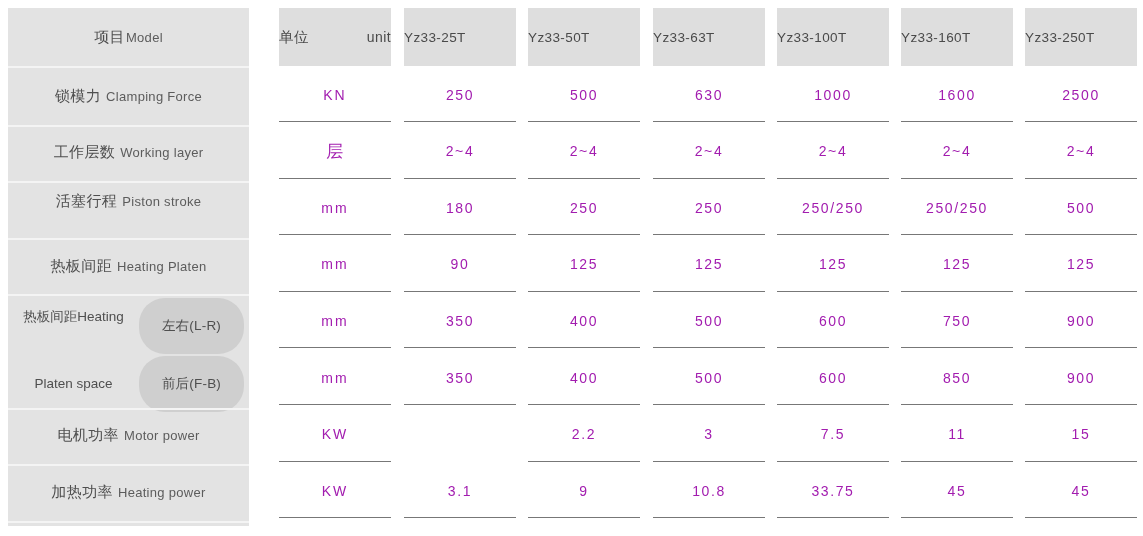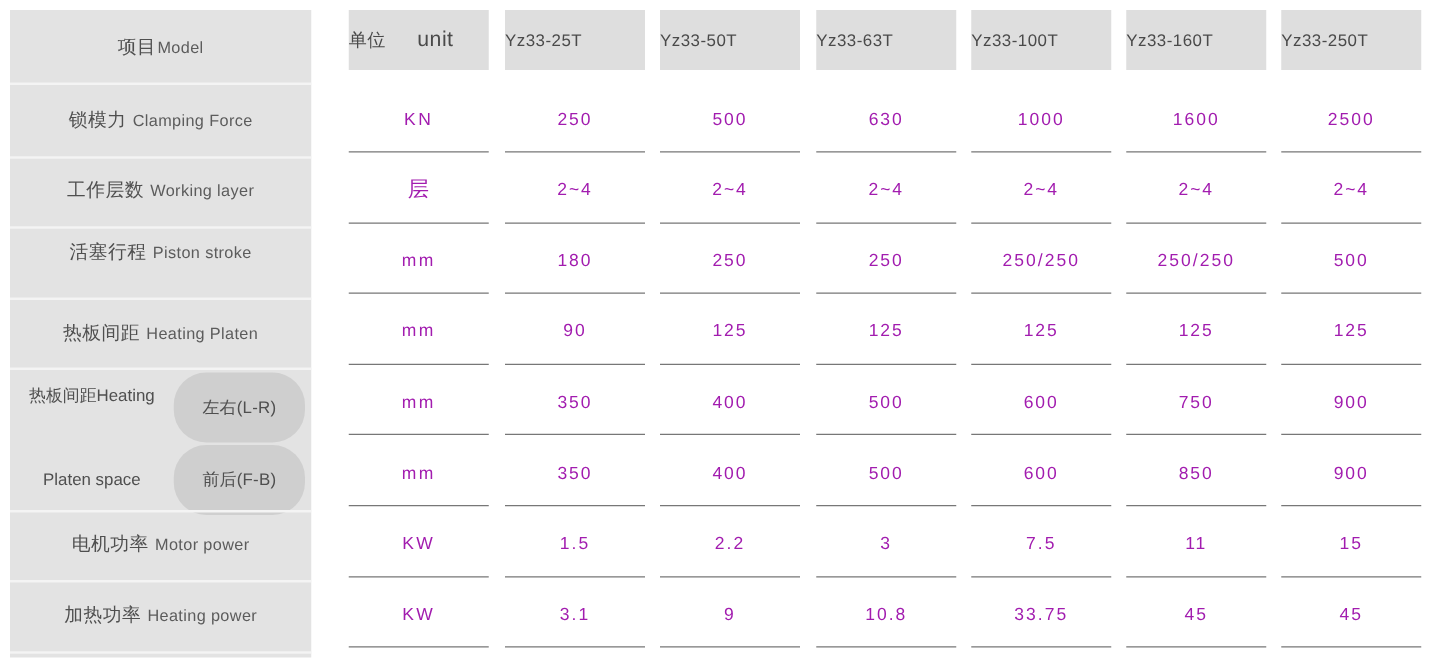--- a/index.html
+++ b/index.html
@@ -113,32 +113,32 @@
   #data-grid {
     position: absolute;
     left: 0;
     top: 0;
     width: 1143px;
     height: 536px;
   }
   .head-cell {
     position: absolute;
     top: 8px;
-    height: 48px;
+    height: 58px;
     background: #dedede;
     display: flex;
     align-items: center;
-    justify-content: flex-start;
+    justify-content: space-between;
     font-size: 13.5px;
     color: #4a4a4a;
     letter-spacing: 0.4px;
     box-sizing: border-box;
   }
   .head-cell .cn { font-size: 14.5px; }
-  .head-cell .en { font-size: 17px; margin-left: 1px; padding-left: 24px; }
+  .head-cell .en { font-size: 14px; margin-left: 1px; padding-left: 24px; }
 
   .data-cell {
     position: absolute;
     height: 54px;
     display: flex;
     align-items: center;
     justify-content: center;
     font-size: 14px;
     color: #a21caf;
     letter-spacing: 1.6px;
@@ -247,21 +247,20 @@
       <div class="data-cell" style="left: 901px; width: 112px; top: 294.4px;">750</div>
       <div class="data-cell" style="left: 1025px; width: 112px; top: 294.4px;">900</div>
       <div class="data-cell unit-cell" style="left: 279px; width: 112px; top: 351px;">mm</div>
       <div class="data-cell" style="left: 404px; width: 112px; top: 351px;">350</div>
       <div class="data-cell" style="left: 528px; width: 112px; top: 351px;">400</div>
       <div class="data-cell" style="left: 653px; width: 112px; top: 351px;">500</div>
       <div class="data-cell" style="left: 777px; width: 112px; top: 351px;">600</div>
       <div class="data-cell" style="left: 901px; width: 112px; top: 351px;">850</div>
       <div class="data-cell" style="left: 1025px; width: 112px; top: 351px;">900</div>
       <div class="data-cell unit-cell" style="left: 279px; width: 112px; top: 407.6px;">KW</div>
-      <div class="data-cell" style="left: 404px; width: 112px; top: 407.6px;">1.5</div>
       <div class="data-cell" style="left: 528px; width: 112px; top: 407.6px;">2.2</div>
       <div class="data-cell" style="left: 653px; width: 112px; top: 407.6px;">3</div>
       <div class="data-cell" style="left: 777px; width: 112px; top: 407.6px;">7.5</div>
       <div class="data-cell" style="left: 901px; width: 112px; top: 407.6px;">11</div>
       <div class="data-cell" style="left: 1025px; width: 112px; top: 407.6px;">15</div>
       <div class="data-cell unit-cell" style="left: 279px; width: 112px; top: 464.2px;">KW</div>
       <div class="data-cell" style="left: 404px; width: 112px; top: 464.2px;">3.1</div>
       <div class="data-cell" style="left: 528px; width: 112px; top: 464.2px;">9</div>
       <div class="data-cell" style="left: 653px; width: 112px; top: 464.2px;">10.8</div>
       <div class="data-cell" style="left: 777px; width: 112px; top: 464.2px;">33.75</div>

